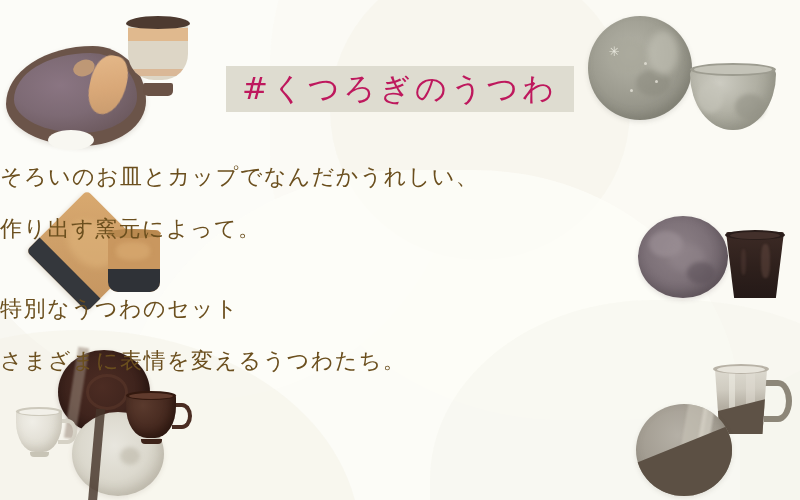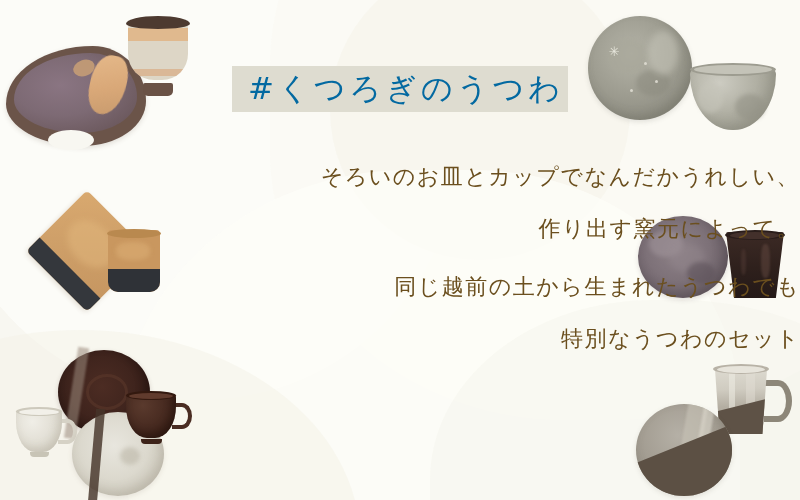--- a/index.html
+++ b/index.html
@@ -25,27 +25,27 @@
   .sw5{left:430px;top:300px;width:520px;height:420px;border-radius:45% 55% 50% 50%;
        background:#f5f3ea;opacity:.45;}
   .sw6{left:330px;top:-40px;width:300px;height:300px;border-radius:50%;
        background:#f3f1e6;opacity:.45;}
 
   
   .titlewrap{position:absolute;left:0;top:66px;width:800px;text-align:center;}
   .title{
     display:inline-block;
     background:#dedcd0;
-    color:#0369a1;
+    color:#be185d;
     font-size:31px;line-height:42px;
     letter-spacing:4px;
-    padding:1px 4px 3px 16px;
+    padding:1px 16px 3px 16px;
     font-weight:400;
   }
-  .body-lines{position:absolute;left:0;top:162px;width:800px;text-align:right;}
+  .body-lines{position:absolute;left:0;top:162px;width:800px;text-align:left;}
   .bline{
     color:#6b4f1e;font-size:22px;line-height:30px;letter-spacing:1.5px;
     margin:0;padding:0;
   }
   .gap-sm{height:22px;}
   .gap-lg{height:28px;}
 
   
   .piece{position:absolute;}
   .spk{position:absolute;border-radius:50%;}
@@ -413,19 +413,19 @@
 
   <div class="titlewrap">
     <span class="title">#くつろぎのうつわ</span>
   </div>
 
   <div class="body-lines">
     <p class="bline">そろいのお皿とカップでなんだかうれしい、</p>
     <div class="gap-sm"></div>
     <p class="bline">作り出す窯元によって。</p>
     <div class="gap-lg"></div>
-    <p class="bline">同じ越前の土から生まれたうつわでも</p>
     <div class="gap-sm"></div>
     <p class="bline">特別なうつわのセット</p>
     <div class="gap-sm"></div>
+    <p class="bline">さまざまに表情を変えるうつわたち。</p>
   </div>
 
 </div>
 
 </body></html>

